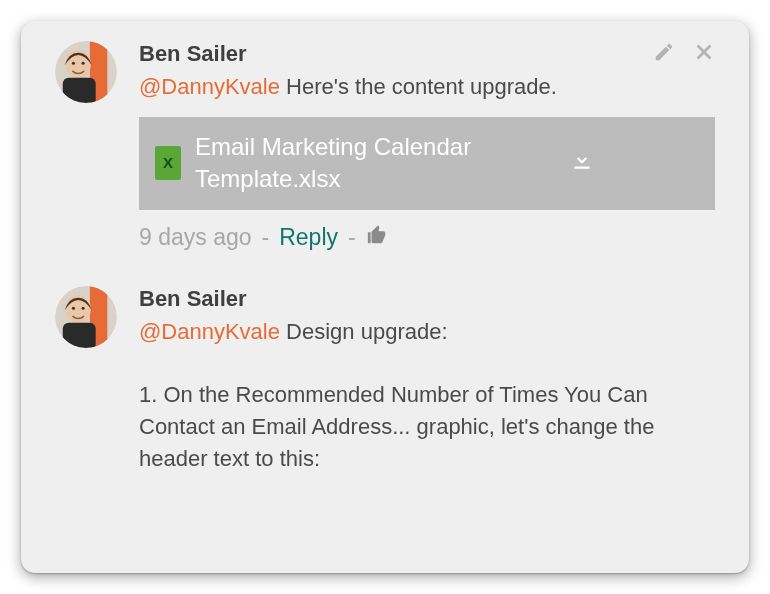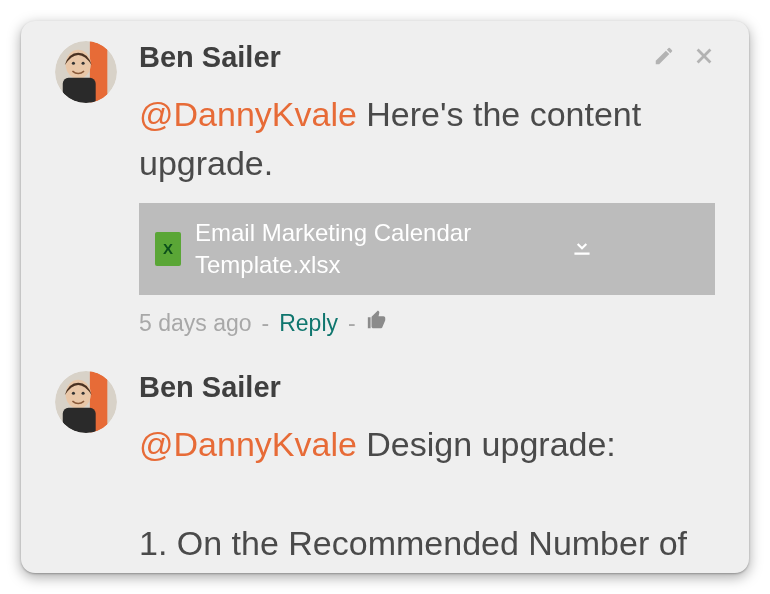--- a/index.html
+++ b/index.html
@@ -28,33 +28,33 @@
     width:62px;height:62px;border-radius:50%;
     flex:0 0 62px;
     display:flex;align-items:center;justify-content:center;
     overflow:hidden;
     position:relative;
   }
   .avatar svg{width:100%;height:100%}
   .body{flex:1;min-width:0}
   .head{display:flex;align-items:center;gap:10px}
   .author{
-    font-size:29px;
+    font-size:22px;
     font-weight:700;
     color:#3f3f3f;
   }
   .actions{
     margin-left:auto;
     display:flex;gap:18px;
     color:#b3b3b3;
   }
   .actions span{cursor:pointer}
   .msg{
-    margin-top:16px;
-    font-size:34px;
+    margin-top:4px;
+    font-size:22px;
     line-height:1.45;
     color:#4a4a4a;
   }
   .mention{color:#e76b37}
   .attachment{
     margin-top:14px;
     background:#bcbcbc;
     border-radius:0;
     padding:14px 20px 14px 16px;
     display:flex;align-items:center;gap:14px;
@@ -132,21 +132,21 @@
       <div class="attachment">
         <div class="file-icon"></div>
         <div class="label">Email Marketing Calendar Template.xlsx</div>
         <div class="dl">
           <svg width="26" height="26" viewBox="0 0 24 24" fill="currentColor">
               <path d="M12 3v10.59l3.3-3.3 1.4 1.42L12 16.4l-4.7-4.7 1.4-1.41L12 13.6V3h0zM5 19h14v2H5v-2z"></path>
             </svg>
         </div>
       </div>
       <div class="meta">
-        <span>5 days ago</span>
+        <span>9 days ago</span>
         <span> - </span>
         <span class="reply">Reply</span>
         <span> - </span>
         <span class="thumb">
           <svg width="22" height="22" viewBox="0 0 24 24" fill="currentColor">
               <path d="M2 21h3V9H2v12zm19-11c0-1.1-.9-2-2-2h-5.3l.8-3.8V3.6c0-.4-.2-.8-.5-1.1L13 1.5 6.6 8c-.4.4-.6.9-.6 1.4V19c0 1.1.9 2 2 2h8c.8 0 1.5-.5 1.8-1.2l3-7c.1-.3.2-.5.2-.8v-2z"></path>
             </svg>
         </span>
       </div>
     </div>

